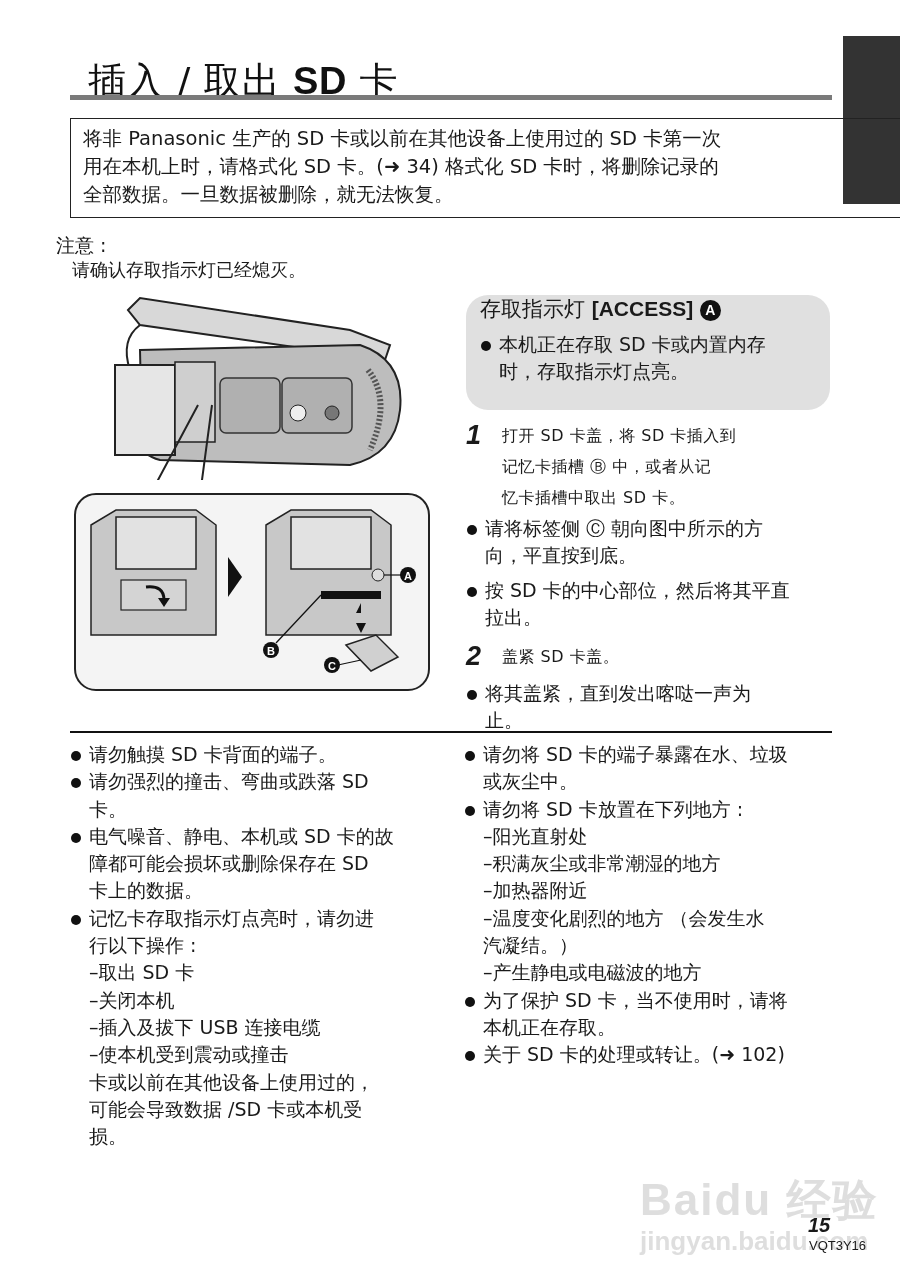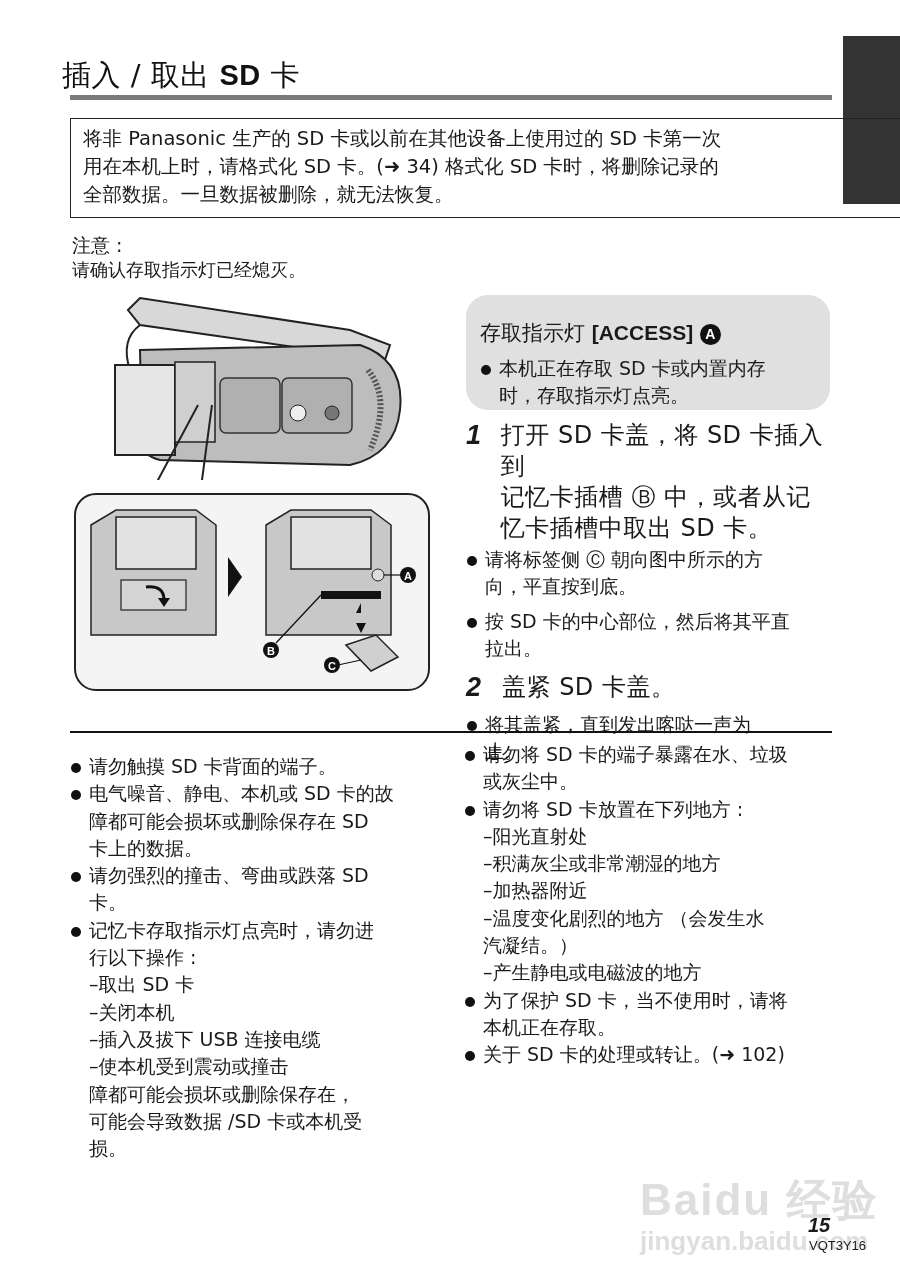--- a/index.html
+++ b/index.html
@@ -1,45 +1,45 @@
 <!DOCTYPE html>
 <html><head>
 <meta charset="utf-8">
 <style>
   html, body { margin:0; padding:0; background:#ffffff; }
   body { width:900px; height:1280px; position:relative; overflow:hidden;
          font-family:"DejaVu Sans","Liberation Sans",sans-serif; color:#1a1a1a; }
   .abs { position:absolute; }
-  .title { left:62px; top:56px; font-size:29px; color:#111; letter-spacing:0.5px; }
+  .title { left:88px; top:56px; font-size:38px; color:#111; letter-spacing:0.5px; }
   .title b { font-family:"Liberation Sans",sans-serif; font-weight:bold; }
   .rule-thick { left:70px; top:95px; width:762px; height:5px; background:#7a7a7a; }
   .side-tab { left:843px; top:36px; width:57px; height:168px; background:#333333; }
   .notice { left:70px; top:118px; width:888px; height:100px; border:1.5px solid #222;
             box-sizing:border-box; padding:6px 12px; font-size:19.5px; line-height:28px; }
-  .caution-label { left:72px; top:233px; font-size:19px; }
+  .caution-label { left:56px; top:233px; font-size:19px; }
   .caution-text { left:72px; top:258px; font-size:18px; }
   .camera { left:100px; top:290px; width:330px; height:190px; }
   .callout { left:74px; top:493px; width:356px; height:198px; border:2.5px solid #222;
              border-radius:22px; box-sizing:border-box; background:#f4f4f4; }
   .access-box { left:466px; top:295px; width:364px; height:115px; background:#e0e0e0;
-                border-radius:22px; box-sizing:border-box; padding:24px 14px; }
+                border-radius:22px; box-sizing:border-box; padding:0 14px; }
   .access-title { font-size:21px; }
   .access-title b { font-family:"Liberation Sans",sans-serif; }
   .badge { display:inline-block; width:21px; height:21px; border-radius:50%; background:#111;
            color:#fff; font-family:"Liberation Sans",sans-serif; font-weight:bold; font-size:14px;
            text-align:center; line-height:21px; vertical-align:middle; }
   .bullet { position:relative; padding-left:19px; }
   .bullet::before { content:""; position:absolute; left:1px; top:10px; width:10px; height:10px;
                     border-radius:50%; background:#111; }
   .body-txt { font-size:19px; line-height:27px;margin-top:8px; }
   .step-num { font-family:"Liberation Sans",sans-serif; font-weight:bold; font-style:italic; font-size:27px; }
   .step { left:466px; top:420px; width:370px; }
   .step-head { display:flex; }
   .step-head .num { width:36px; }
-  .step-head .txt { font-size:24px; line-height:31px; letter-spacing:0.5px; }
+  .step-head .txt { font-size:16px; line-height:31px; letter-spacing:0.5px; }
   .rule-thin { left:70px; top:731px; width:762px; height:1.5px; background:#111; }
   .col { width:370px; font-size:19px; line-height:27.3px; }
   .dash { padding-left:19px; }
   .plain { padding-left:19px; }
   .page-num { left:808px; top:1214px; font-family:"Liberation Sans",sans-serif; font-weight:bold; font-size:20px;font-style:italic; }
   .doc-code { left:765px; top:1238px; font-family:"Liberation Sans",sans-serif; font-size:13px;margin-left:44px; }
   .wm { left:640px; top:1150px; color:rgba(200,200,200,0.6); font-family:"Liberation Sans",sans-serif;
         font-weight:bold;margin-top:21px; }
 </style>
 </head>
@@ -137,51 +137,51 @@
     <div class="txt">盖紧 SD 卡盖。</div>
   </div>
   <div class="bullet body-txt">
     <div>将其盖紧，直到发出喀哒一声为</div>
     <div>止。</div>
   </div>
 </div>
 
 <div class="abs rule-thin"></div>
 
-<div class="abs col" id="left-col" style="left:70px; top:741px;margin-top:12px;">
+<div class="abs col" id="left-col" style="left:70px; top:741px;">
     <div class="bullet">
       <div>请勿触摸 SD 卡背面的端子。</div>
+    </div>
+    <div class="bullet">
+      <div>请勿强烈的撞击、弯曲或跌落 SD</div>
+      <div>卡。</div>
     </div>
     <div class="bullet">
       <div>电气噪音、静电、本机或 SD 卡的故</div>
       <div>障都可能会损坏或删除保存在 SD</div>
       <div>卡上的数据。</div>
     </div>
     <div class="bullet">
-      <div>请勿强烈的撞击、弯曲或跌落 SD</div>
-      <div>卡。</div>
-    </div>
-    <div class="bullet">
       <div>记忆卡存取指示灯点亮时，请勿进</div>
       <div>行以下操作 :</div>
     </div>
     <div class="dash">
       <div>–取出 SD 卡</div>
     </div>
     <div class="dash">
       <div>–关闭本机</div>
     </div>
     <div class="dash">
       <div>–插入及拔下 USB 连接电缆</div>
     </div>
     <div class="dash">
       <div>–使本机受到震动或撞击</div>
     </div>
     <div class="plain">
-      <div>障都可能会损坏或删除保存在，</div>
+      <div>卡或以前在其他设备上使用过的，</div>
       <div>可能会导致数据 /SD 卡或本机受</div>
       <div>损。</div>
     </div>
   </div>
 
 <div class="abs col" id="right-col" style="left:464px; top:741px;">
     <div class="bullet">
       <div>请勿将 SD 卡的端子暴露在水、垃圾</div>
       <div>或灰尘中。</div>
     </div>

